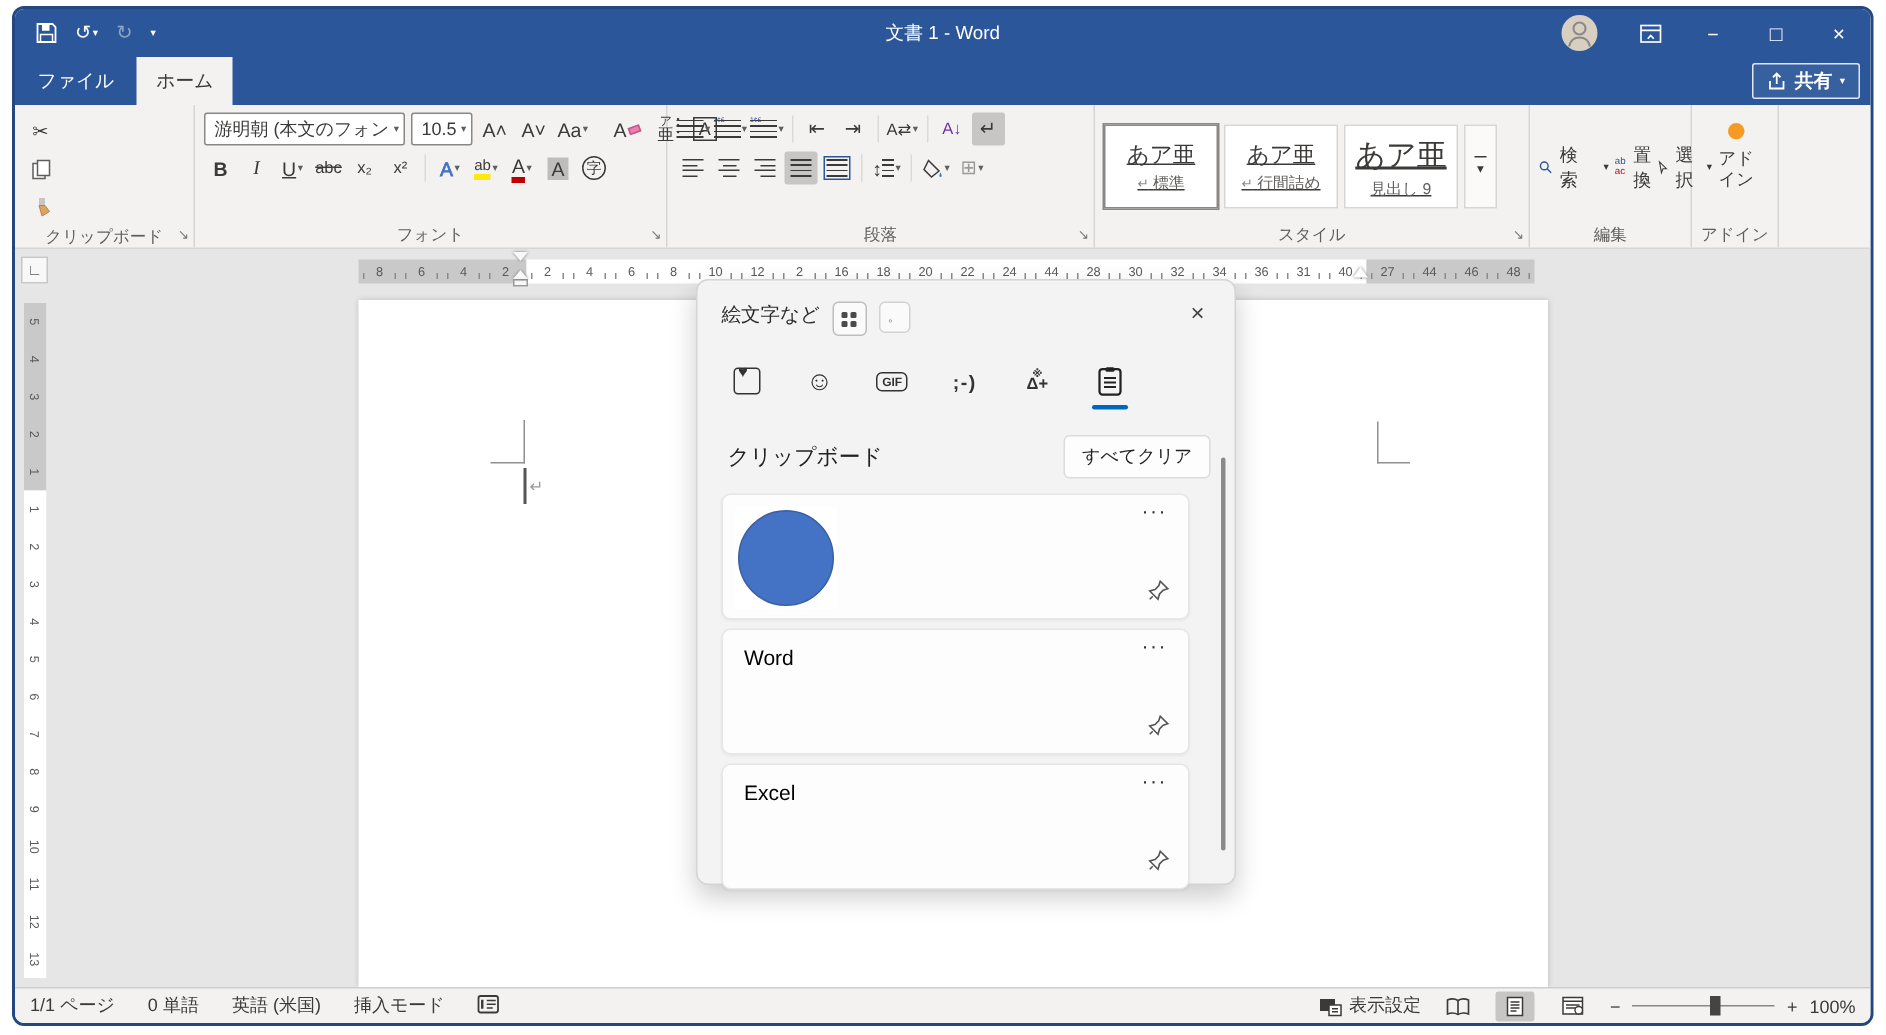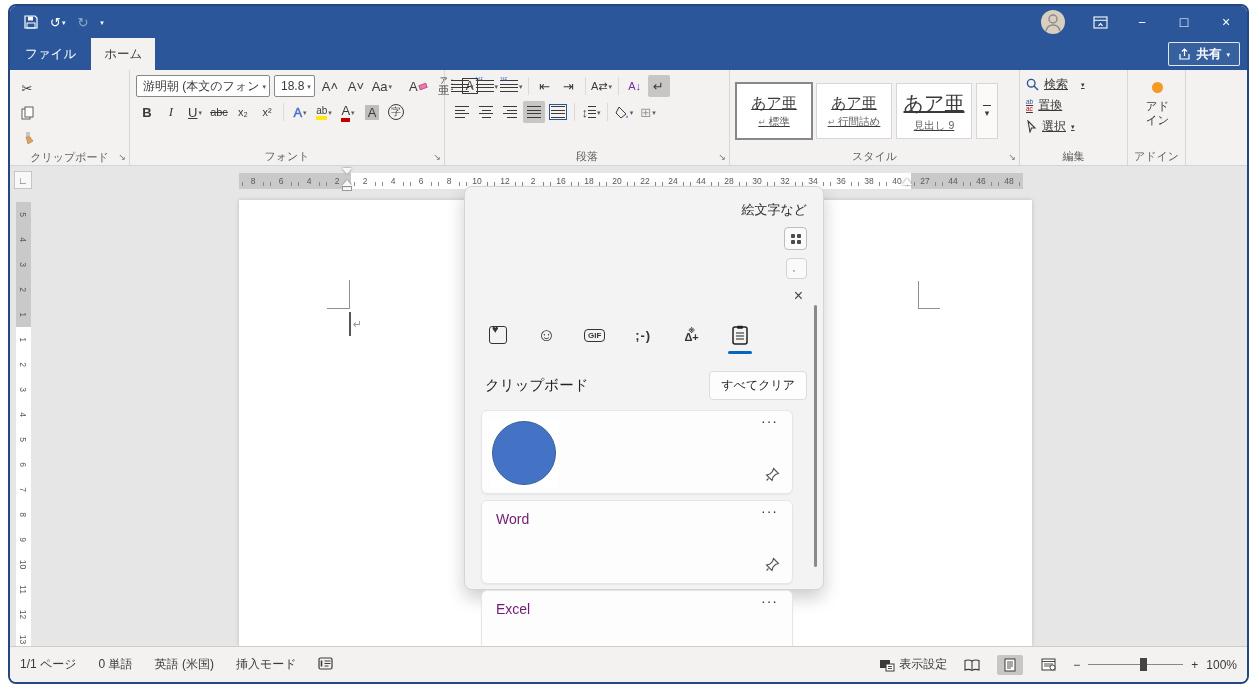--- a/index.html
+++ b/index.html
@@ -73,21 +73,21 @@
   .style-card { width:76px; height:56px; background:#fff; border:1px solid #d8d6d4; margin-right:4px; display:flex; flex-direction:column; align-items:center; justify-content:center; color:#3b3a39;text-decoration:underline; }
   .style-card.sel { border:1px solid #8a8886; outline:1px solid #8a8886; }
   .st-sample { font-size:15px; font-family:"Liberation Serif","DejaVu Serif",serif; }
   .st-sample.big { font-size:20px; }
   .st-name { font-size:10.5px; color:#605e5c; margin-top:2px; }
   .st-name .pilc { font-size:9px; color:#8a8886; }
   .more-col { width:22px; height:56px; border:1px solid #d8d6d4; background:#fbfaf9; display:flex; align-items:center; justify-content:center; font-size:9px; color:#3b3a39; flex-direction:column; }
   .more-col .bar { width:8px; height:1px; background:#3b3a39; margin-bottom:2px; }
 
   
-  .ed-col { display:flex; flex-direction:column; gap:4px; font-size:12px; color:#3b3a39; padding-top:1px;text-decoration:underline; }
+  .ed-col { display:flex; flex-direction:row; gap:4px; font-size:12px; color:#3b3a39; padding-top:1px; }
   .ed-item { display:flex; align-items:center; gap:5px; }
   .repl-ic { font-size:6.5px; line-height:1; color:#2b579a; }
   .repl-ic .r2 { color:#c00000; }
 
   
   .bigbtn { display:flex; flex-direction:column; align-items:center; justify-content:flex-start; font-size:11.5px; color:#3b3a39; width:100%; padding-top:3px; line-height:1.25; }
   .orange-dot { width:11px; height:11px; border-radius:50%; background:#f59a23; margin-bottom:6px; margin-top:4px; }
 
   
   .docwrap { flex:1; position:relative; background:#e6e6e6; overflow:hidden; }
@@ -109,49 +109,49 @@
   .vseg.gray { background:#c9c9c9; } .vseg.white { background:#fff; }
   .vseg span { height:25px; font-size:8.5px; color:#595959; transform:rotate(90deg); display:flex; align-items:center; justify-content:center; width:100%; }
   .page { position:absolute; left:229px; top:34px; width:793px; bottom:0; background:#fff; box-shadow:0 0 4px rgba(0,0,0,.18); }
   .crop-tl { position:absolute; left:88px; top:80px; width:23px; height:29px; border-right:1px solid #909090; border-bottom:1px solid #909090; }
   .crop-tr { position:absolute; left:679px; top:81px; width:22px; height:28px; border-left:1px solid #909090; border-bottom:1px solid #909090; }
   .cursor-i { position:absolute; left:110px; top:112px; width:1.5px; height:24px; background:#555; }
   .pilcrow { position:absolute; left:114px; top:118px; font-size:11px; color:#9a9a9a; }
 
   
   .popup { position:absolute; left:454px; top:224px; width:360px; height:404px; background:#f3f3f3; border:1px solid #d4d4d4; border-radius:8px; box-shadow:0 8px 18px rgba(0,0,0,.2); z-index:5; font-size:13px; color:#2b2b2b; }
-  .pp-head { display:flex; align-items:flex-end; gap:8px; padding:14px 16px 4px;flex-direction:column; }
+  .pp-head { display:flex; align-items:flex-start; gap:8px; padding:14px 16px 4px; }
   .gridbtn { width:23px; height:23px; border:1px solid #bdbdbd; border-radius:4px; background:#fafafa; display:grid; grid-template-columns:4px 4px; grid-template-rows:4px 4px; gap:2px; align-content:center; justify-content:center; }
   .gridbtn i { background:#4a4a4a; border-radius:1px; }
   .dotbtn { width:21px; height:21px; border:1px solid #d2d2d2; border-radius:4px; background:#fafafa; font-size:9px; color:#777; display:flex; align-items:center; justify-content:center; }
   .pp-close { margin-left:auto; font-size:16px; color:#444; padding:0 4px; }
   .pp-tabs { display:flex; align-items:center; padding:12px 70px 0 20px; justify-content:space-between; height:40px; }
   .pt { display:flex; flex-direction:column; align-items:center; color:#333; position:relative; min-width:26px; }
   .pt .ul { position:absolute; bottom:-9px; width:24px; height:3px; border-radius:2px; background:#0067c0; }
   .heartbox { width:18px; height:18px; border:1.6px solid #333; border-radius:3px; position:relative; }
   .heartbox b { position:absolute; left:2px; top:-4px; font-size:11px; color:#333; background:transparent; }
   .smile { font-size:18px; line-height:1; }
   .gifbox { font-size:8px; font-weight:bold; border:1.6px solid #333; border-radius:4px; padding:1px 3px; }
   .kao { font-size:13px; font-weight:bold; letter-spacing:1px; }
   .symb { font-size:11px; font-weight:bold; line-height:.8; text-align:center; }
   .symb small { font-size:7px; display:block; }
   .pp-sect { display:flex; align-items:center; padding:22px 16px 8px 20px; }
   .pp-sect-title { font-size:14.5px; color:#222; }
   .clearall { margin-left:auto; background:#fdfdfd; border:1px solid #dcdcdc; border-radius:4px; padding:5px 11px; font-size:12px; color:#222; }
   .cards { padding:2px 30px 0 16px; display:flex; flex-direction:column; gap:6px; }
   .card { height:84px; background:#fdfdfd; border:1px solid #e6e6e6; border-radius:6px; position:relative; box-shadow:0 1px 2px rgba(0,0,0,.05); }
-  .card .txt { position:absolute; left:14px; top:10px; font-size:14px; color:#701a75; }
+  .card .txt { position:absolute; left:14px; top:10px; font-size:14px; color:#000000; }
   .card .more { position:absolute; right:14px; top:2px; font-size:14px; letter-spacing:1px; color:#333; }
   .card .pin { position:absolute; right:12px; bottom:8px; }
   .thumb { position:absolute; left:8px; top:8px; width:68px; height:68px; background:#fff; display:flex; align-items:center; justify-content:center; }
   .bluecircle { width:64px; height:64px; border-radius:50%; background:#4472c4; border:1.5px solid #3a5f9e; }
   .pp-scroll { position:absolute; right:6px; top:118px; width:3px; height:262px; background:#8a8a8a; border-radius:2px; }
 
   
-  .statusbar { height:36px; background:#f3f2f1; border-top:1px solid #d0cecc; display:flex; align-items:center; font-size:12px; color:#3b3a39; padding:0 10px; flex:none; }
+  .statusbar { height:24px; background:#f3f2f1; border-top:1px solid #d0cecc; display:flex; align-items:center; font-size:12px; color:#3b3a39; padding:0 10px; flex:none; }
   .sb-left { display:flex; align-items:center; gap:22px; }
   .sb-right { margin-left:auto; display:flex; align-items:center; gap:12px; }
   .viewbtn { width:26px; height:20px; display:flex; align-items:center; justify-content:center; border-radius:2px; }
   .zoomtrack { width:95px; height:1px; background:#8a8886; position:relative; }
   .zoomthumb { position:absolute; left:52px; top:-6px; width:7px; height:13px; background:#444; }
   .zslide { display:flex; align-items:center; gap:8px; }
   .dispset { display:flex; align-items:center; gap:4px; }
 </style>
 </head>
 <body>
@@ -169,20 +169,21 @@
       </span>
       <span class="ibtn">
         <span>↺</span>
         <span class="caret-s">▾</span>
       </span>
       <span class="ibtn dim">
         <span>↻</span>
       </span>
       <span class="ibtn caret-s">▾</span>
     </div>
+    <div class="win-title">文書 1 - Word</div>
     <div class="tb-right">
       <span class="avatar">
         <svg width="24" height="24" viewBox="0 0 24 24">
             <circle cx="12" cy="9" r="4" fill="none" stroke="#8a8a8a" stroke-width="1.4"></circle>
             <path d="M5 21c1-4.4 3.6-6 7-6s6 1.6 7 6" fill="none" stroke="#8a8a8a" stroke-width="1.4"></path>
           </svg>
       </span>
       <span class="winbtn">
         <svg width="15" height="13" viewBox="0 0 15 13">
             <rect x="1" y="1" width="13" height="11" fill="none" stroke="#fff" stroke-width="1.1"></rect>
@@ -239,21 +240,21 @@
 
     <div class="rgroup" style="width:315px">
       <div class="rg-body">
         <div class="fg">
           <div class="fg-row" style="gap:4px">
             <span class="combo" style="width:142px">
               <span style="overflow:hidden;white-space:nowrap">游明朝 (本文のフォン</span>
               <span class="caret-s">▾</span>
             </span>
             <span class="combo" style="width:45px">
-              <span>18.8</span>
+              <span>10.5</span>
               <span class="caret-s">▾</span>
             </span>
             <span class="sbtn">
                 <span>A˄</span>
               </span>
             <span class="sbtn">
                 <span>A˅</span>
               </span>
             <span class="sbtn">
                 <span>Aa</span>
@@ -483,21 +484,21 @@
           <span>18</span>
           <span>20</span>
           <span>22</span>
           <span>24</span>
           <span>44</span>
           <span>28</span>
           <span>30</span>
           <span>32</span>
           <span>34</span>
           <span>36</span>
-          <span>38</span>
+          <span>31</span>
           <span>40</span>
         </div>
       <div class="hseg gray">
           <span>27</span>
           <span>44</span>
           <span>46</span>
           <span>48</span>
         </div>
     </div>
     <div class="ind-marker">

